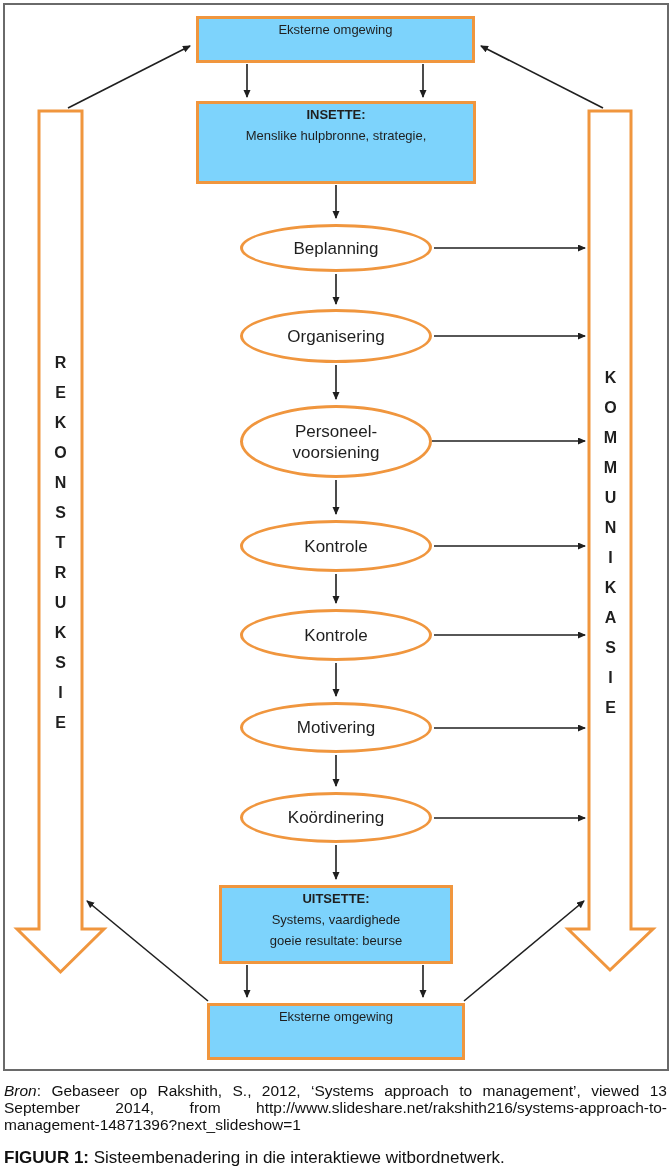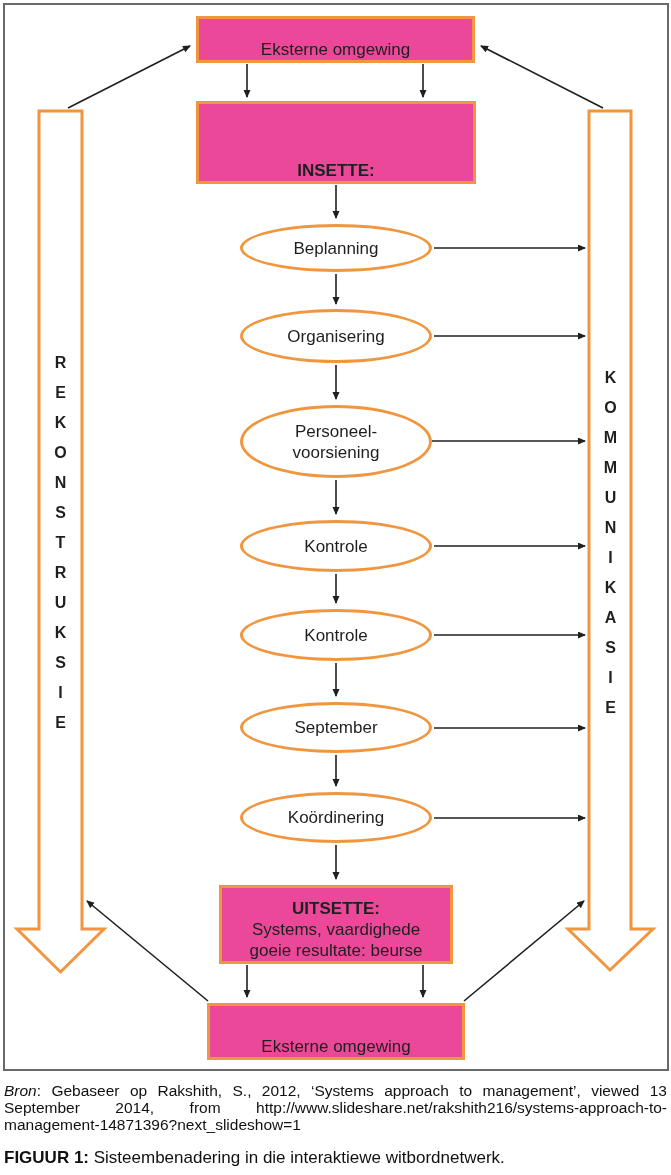--- a/index.html
+++ b/index.html
@@ -16,23 +16,23 @@
   }
   .frame{
     position:absolute;left:3px;top:3px;width:662px;height:1064px;
     border:2px solid var(--frame);background:transparent;
   }
   svg.canvas{position:absolute;left:0;top:0;}
   .big-arrow{fill:#ffffff;stroke:var(--accent);stroke-width:3;stroke-linejoin:miter;}
   .conn{stroke:var(--line);stroke-width:1.6;fill:none;}
   .ah{fill:var(--line);}
   .box{
-    position:absolute;background:#ec4899;border:3px solid var(--accent);
-    display:flex;align-items:flex-end;justify-content:center;
-    text-align:center;font-size:17px;line-height:21px;box-sizing:border-box;
+    position:absolute;background:#7dd3fc;border:3px solid var(--accent);
+    display:flex;align-items:flex-start;justify-content:center;
+    text-align:center;font-size:13px;line-height:21px;box-sizing:border-box;
   }
   .box .multi{width:100%;}
   .box .b{font-weight:bold;}
   .ellipse{
     position:absolute;left:240px;width:192px;background:#fff;
     border:3.5px solid var(--accent);border-radius:50%;
     display:flex;align-items:center;justify-content:center;
     text-align:center;font-size:17px;line-height:21px;
     box-sizing:border-box;white-space:pre-line;
   }
@@ -111,41 +111,42 @@
   </g>
 </svg>
 
 <div class="box" style="left:196px;top:16px;width:279px;height:47px;">
   <span>Eksterne omgewing</span>
 </div>
 
 <div class="box" style="left:196px;top:101px;width:280px;height:83px;">
   <div class="multi">
     <div class="b">INSETTE:</div>
+    <div>Menslike hulpbronne, strategie,</div>
   </div>
 </div>
 
 <div class="ellipse" id="el-0">
   <span>Beplanning</span>
 </div>
 <div class="ellipse" id="el-1">
   <span>Organisering</span>
 </div>
 <div class="ellipse" id="el-2">
   <span>Personeel-
 voorsiening</span>
 </div>
 <div class="ellipse" id="el-3">
   <span>Kontrole</span>
 </div>
 <div class="ellipse" id="el-4">
   <span>Kontrole</span>
 </div>
 <div class="ellipse" id="el-5">
-  <span>September</span>
+  <span>Motivering</span>
 </div>
 <div class="ellipse" id="el-6">
   <span>Koördinering</span>
 </div>
 
 <div class="box" style="left:219px;top:885px;width:234px;height:79px;">
   <div class="multi">
     <div class="b">UITSETTE:</div>
     <div>Systems, vaardighede</div>
     <div>goeie resultate: beurse</div>

